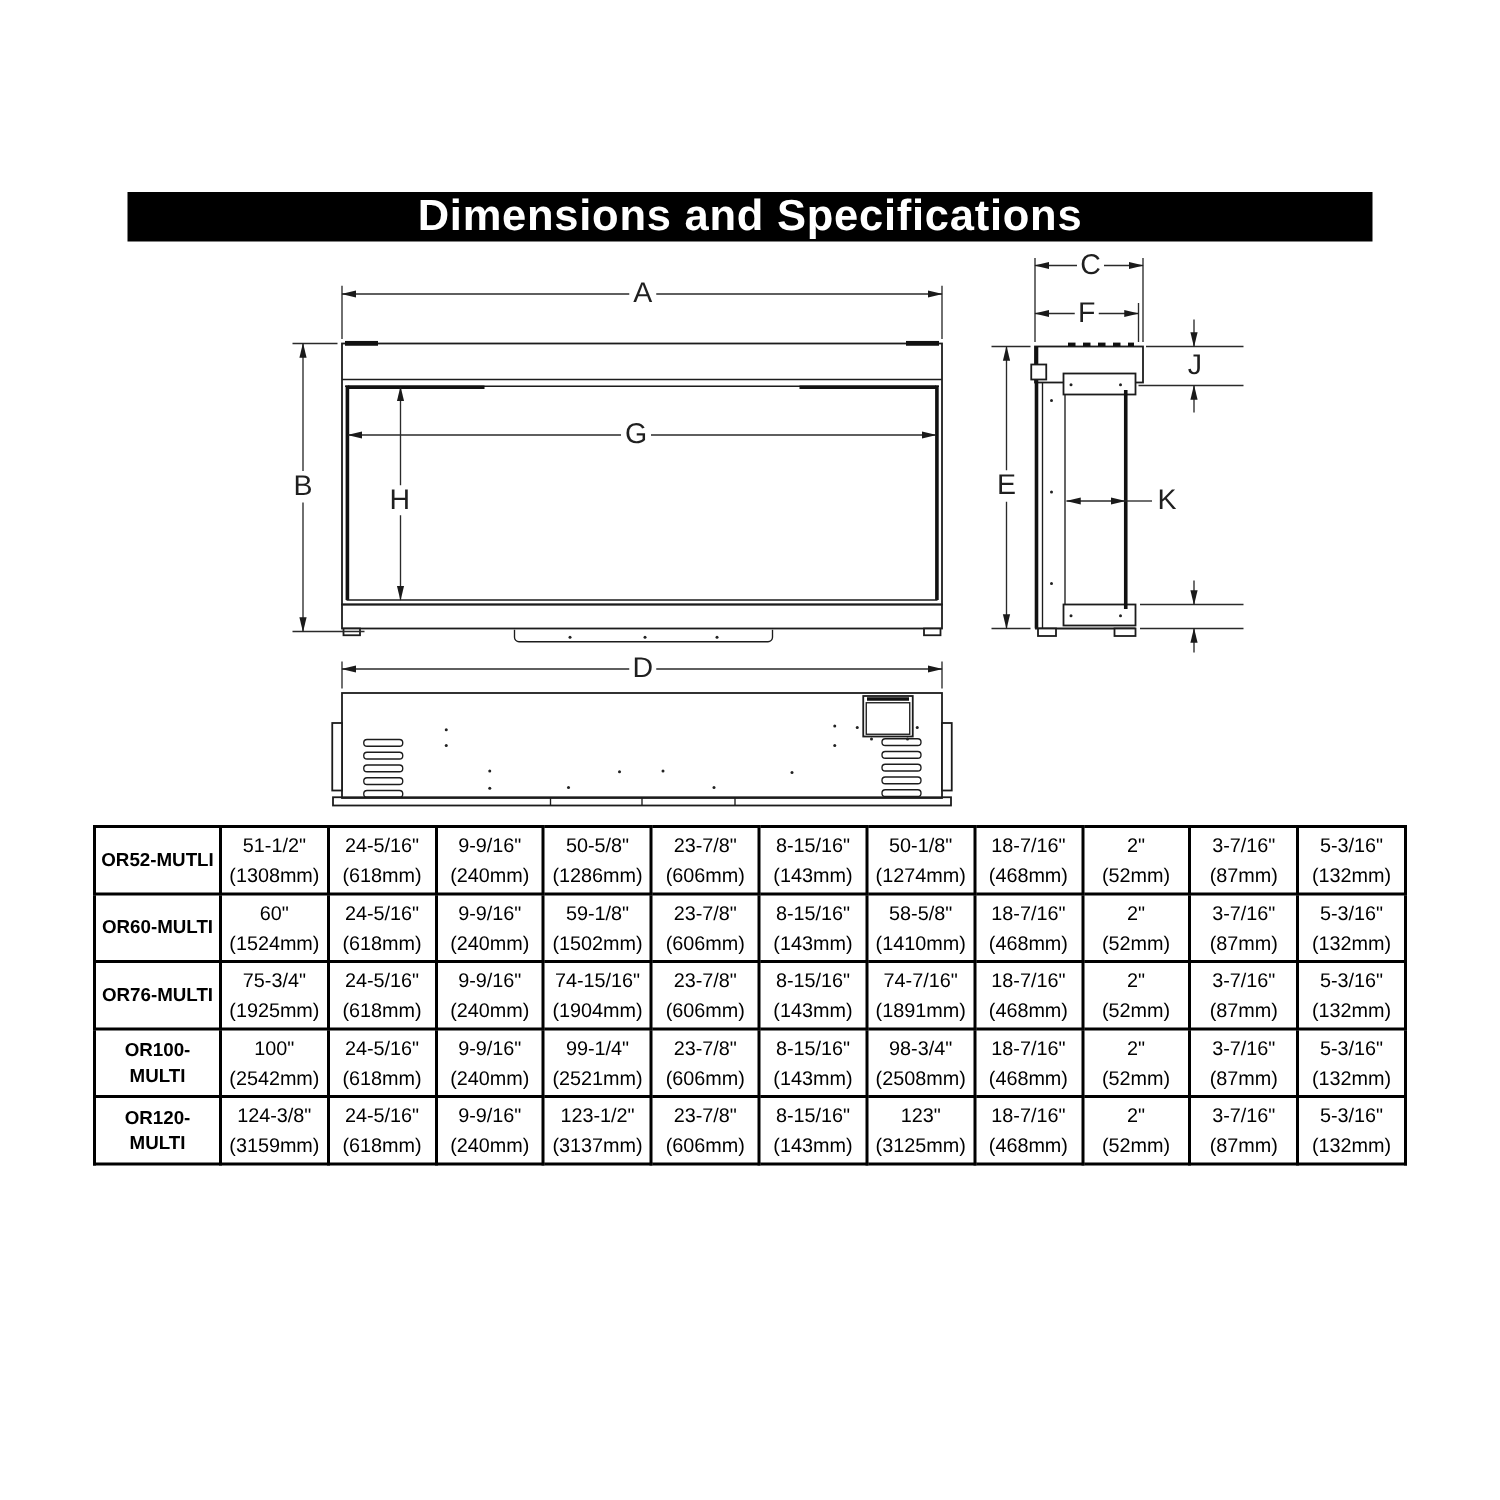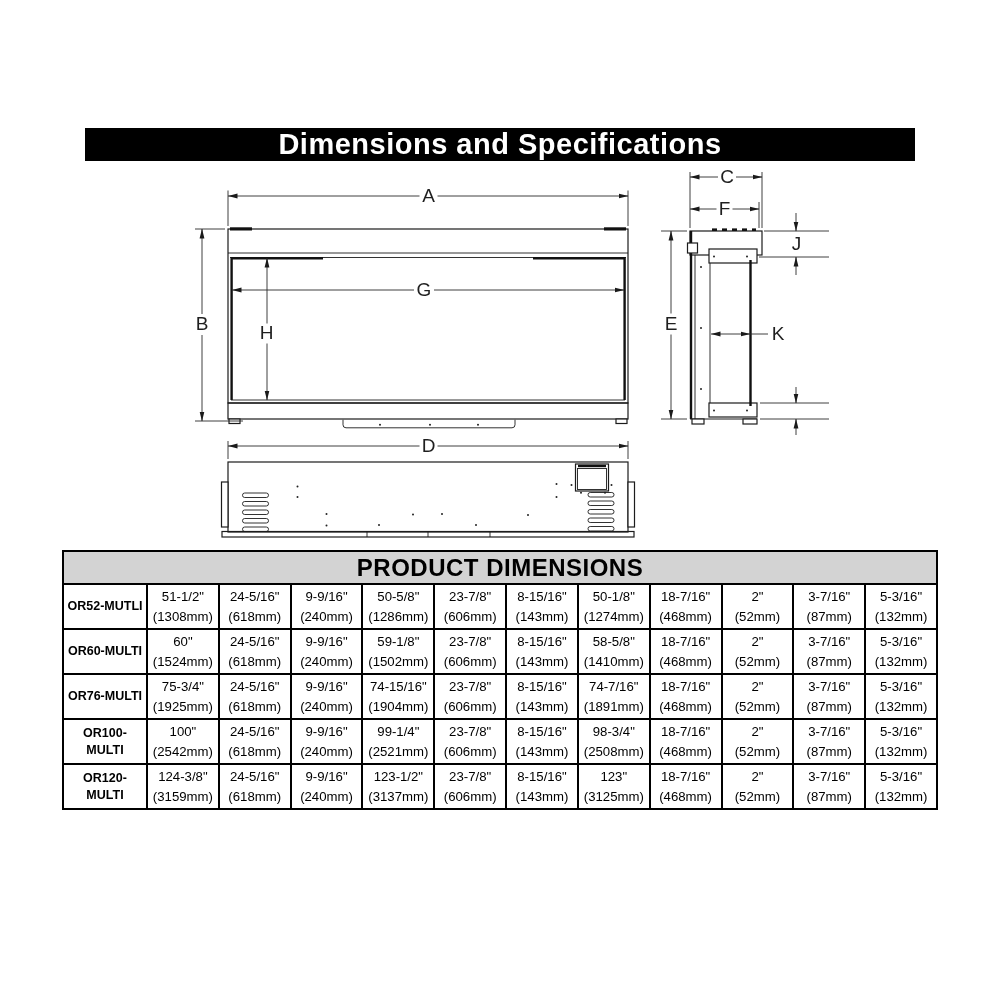--- a/index.html
+++ b/index.html
@@ -201,23 +201,20 @@
         <col>
         <col>
         <col>
         <col>
         <col>
         <col>
         <col>
         <col>
     </colgroup>
     <thead>
-      <tr>
-        <th class="band" colspan="12">PRODUCT DIMENSIONS</th>
-      </tr>
     </thead>
     <tbody id="spec-tbody">
         <tr>
           <th>
             <div>OR52-MUTLI</div>
           </th>
           <td>
             <div>51-1/2"</div>
             <div>(1308mm)</div>
           </td>

